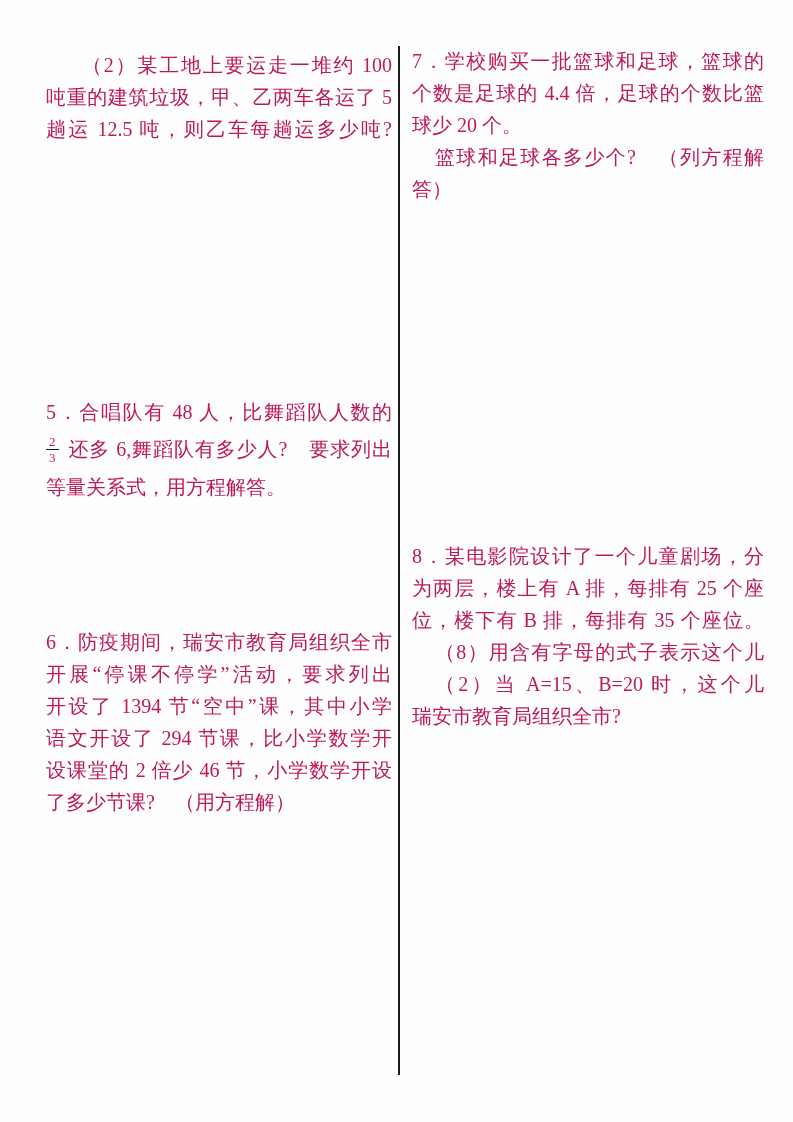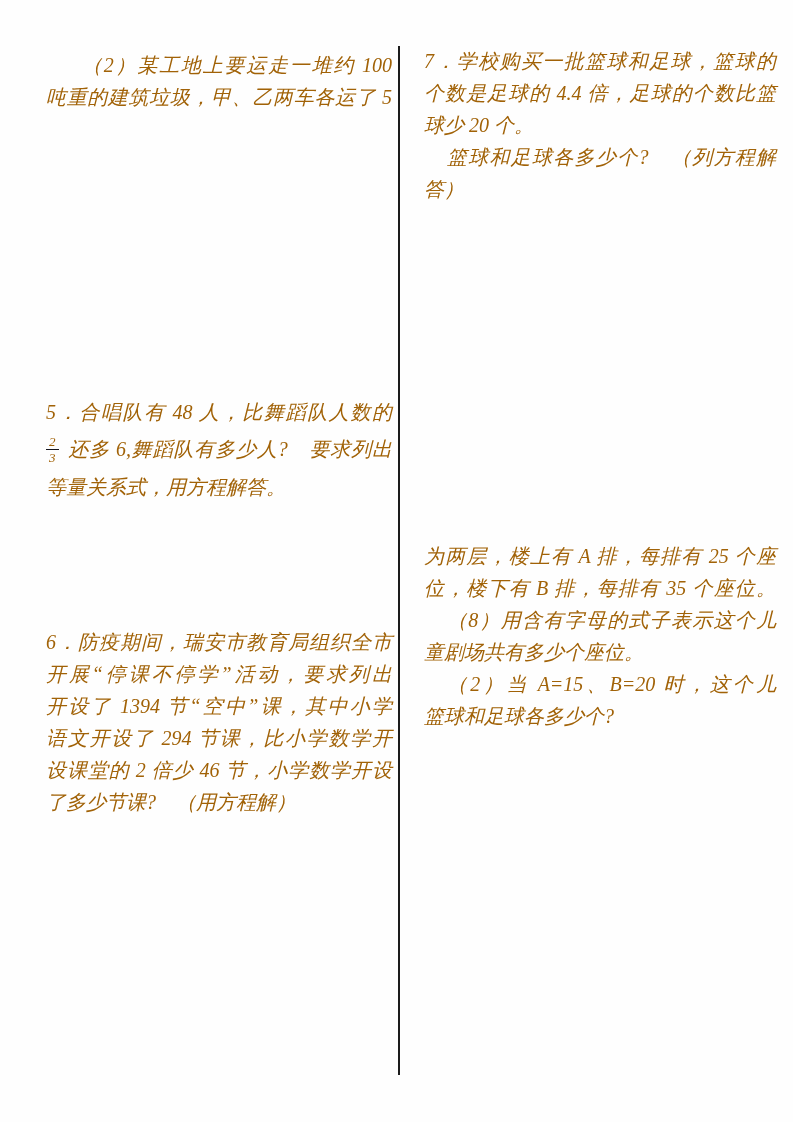--- a/index.html
+++ b/index.html
@@ -21,27 +21,26 @@
     left: 398px;
     top: 46px;
     width: 2px;
     height: 1029px;
     background: #1c1c1c;
   }
   .block {
     position: absolute;
   }
   .col-left  { left: 46px;  width: 346px; }
-  .col-right { left: 424px; width: 352px; }
+  .col-right { left: 412px; width: 352px; }
   .line {
     font-size: 20px;
     line-height: 32px;
     white-space: normal;
-    color: #a16207;
-    font-style: italic;
+    color: #be185d;
   }
   .fill {
     text-align: justify;
     text-align-last: justify;
   }
   .ind-lg { text-indent: 36px; }
   .ind-sm { text-indent: 23px; }
   .frac-line { padding: 5px 0 4px 0; }
   .frac {
     display: inline-block;
@@ -66,20 +65,21 @@
 
 <div class="page">
 
   <div class="divider"></div>
 
   <section>
 
     <div class="block col-left" style="top:49px">
       <div class="line fill ind-lg">（2）某工地上要运走一堆约 100</div>
       <div class="line fill">吨重的建筑垃圾，甲、乙两车各运了 5</div>
+      <div class="line fill">趟运 12.5 吨，则乙车每趟运多少吨?</div>
     </div>
 
     <div class="block col-left" style="top:396px">
       <div class="line fill">5．合唱队有 48 人，比舞蹈队人数的</div>
       <div class="line fill frac-line">
         <span class="frac"><span class="num">2</span><span class="den">3</span></span><span>还多 6,舞蹈队有多少人?　要求列出</span>
       </div>
       <div class="line">等量关系式，用方程解答。</div>
     </div>
 
@@ -98,23 +98,23 @@
 
     <div class="block col-right" style="top:45px">
       <div class="line fill">7．学校购买一批篮球和足球，篮球的</div>
       <div class="line fill">个数是足球的 4.4 倍，足球的个数比篮</div>
       <div class="line">球少 20 个。</div>
       <div class="line fill ind-sm">篮球和足球各多少个?　（列方程解</div>
       <div class="line">答）</div>
     </div>
 
     <div class="block col-right" style="top:540px">
+      <div class="line fill">8．某电影院设计了一个儿童剧场，分</div>
       <div class="line fill">为两层，楼上有 A 排，每排有 25 个座</div>
       <div class="line fill">位，楼下有 B 排，每排有 35 个座位。</div>
       <div class="line fill ind-sm">（8）用含有字母的式子表示这个儿</div>
-      <div class="line">童剧场共有多少个座位。</div>
       <div class="line fill ind-sm">（2）当 A=15、B=20 时，这个儿</div>
-      <div class="line">篮球和足球各多少个?</div>
+      <div class="line">瑞安市教育局组织全市?</div>
     </div>
 
   </section>
 
 </div>
 
 </body></html>

